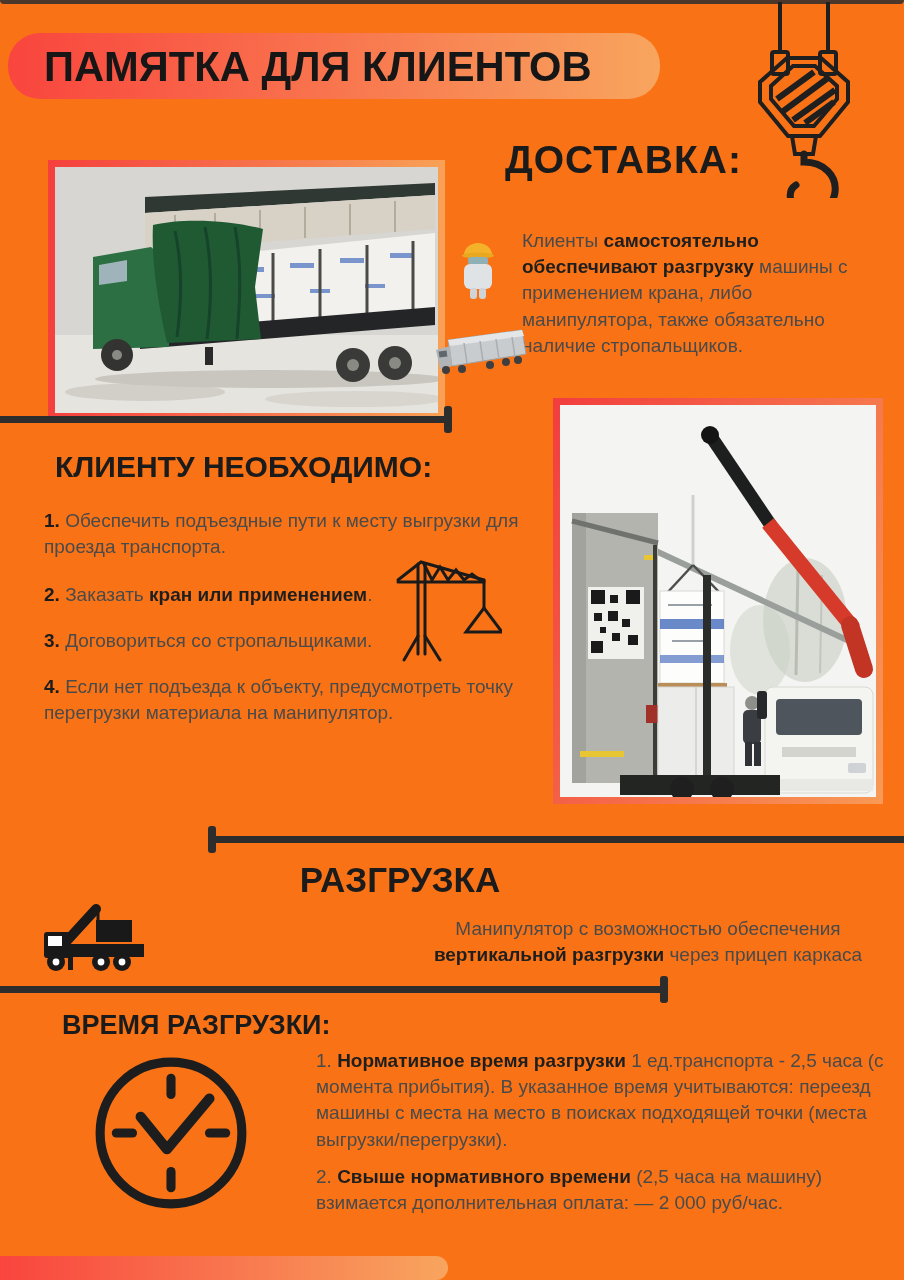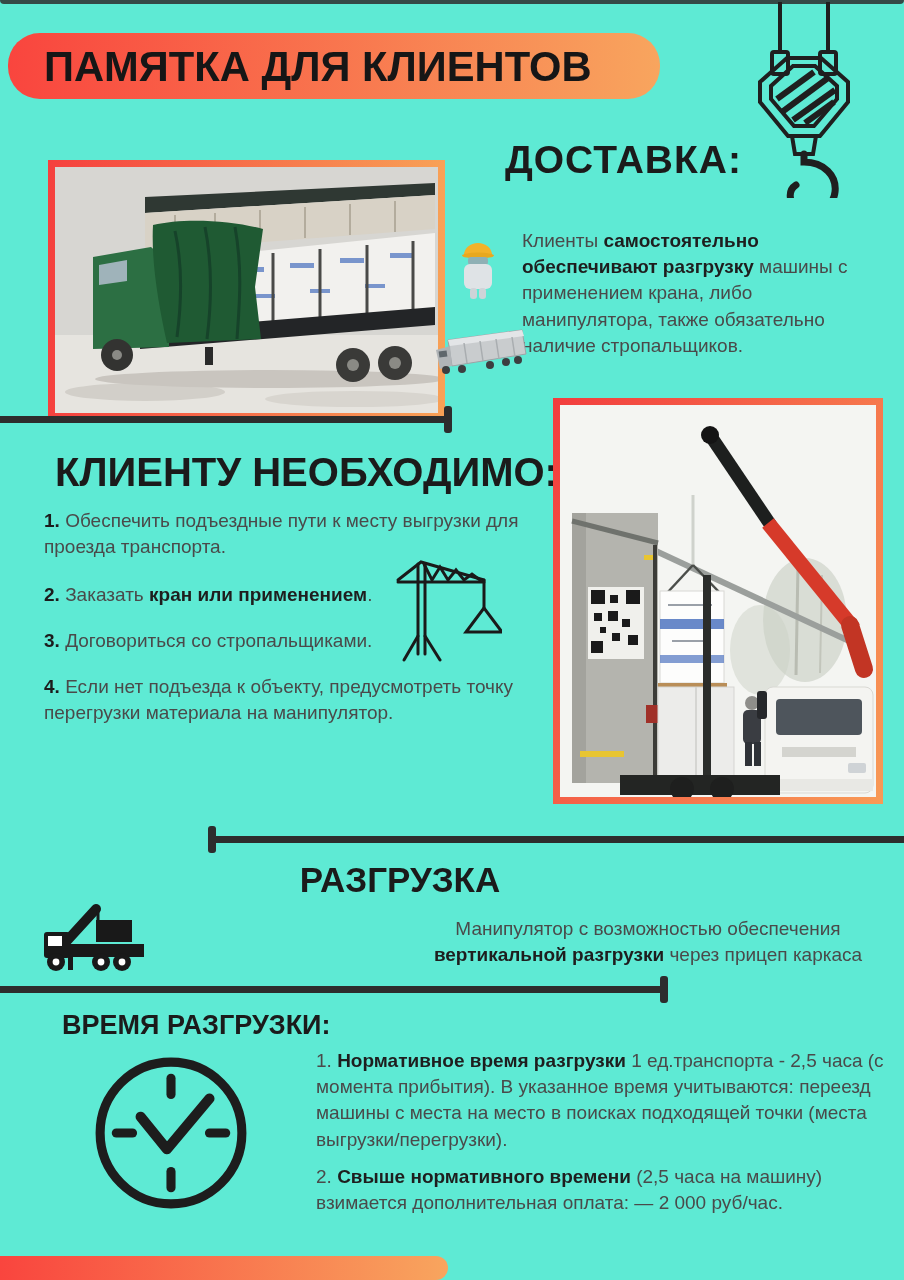--- a/index.html
+++ b/index.html
@@ -1,37 +1,37 @@
 <!DOCTYPE html>
 <html lang="ru"><head>
 <meta charset="utf-8">
 <style>
   html,body{margin:0;padding:0;background:#ffffff;}
-  .page{position:relative;width:904px;height:1280px;background:#5eead4;overflow:hidden;
+  .page{position:relative;width:904px;height:1280px;background:#f97316;overflow:hidden;
         font-family:"Liberation Sans",sans-serif;color:#474747;}
   .top-edge{position:absolute;top:0;left:0;width:904px;height:4px;background:#2e2e2e;border-radius:0 0 6px 6px;opacity:.85;}
 
   
   .title-bar{position:absolute;left:8px;top:33px;width:652px;height:66px;border-radius:32px;
              background:linear-gradient(90deg,#f9453e,#f8a55e);
              display:flex;align-items:center;padding-left:36px;box-sizing:border-box;}
   .title-bar h1{margin:0;font-size:43px;font-weight:800;color:#161616;letter-spacing:0;
                 transform:scaleX(.97);transform-origin:left center;white-space:nowrap;}
   .hook{position:absolute;left:752px;top:2px;width:104px;height:196px;}
 
   
   .photo{position:absolute;box-sizing:border-box;padding:7px;}
   .photo-1{left:48px;top:160px;width:397px;height:260px;background:linear-gradient(90deg,#f5403e,#f8a156);}
   .photo-2{left:553px;top:398px;width:330px;height:406px;background:linear-gradient(115deg,#f23d3e,#f89a56);}
   .photo svg{display:block;width:100%;height:100%;background:#eceae6;}
 
   
   .h2{position:absolute;margin:0;font-weight:800;color:#1b1b1b;}
   .delivery-title{left:505px;top:138px;font-size:39px;letter-spacing:1px;}
-  .client-title{left:55px;top:450px;font-size:40px;}
+  .client-title{left:55px;top:450px;font-size:30px;}
   .unload-title{left:250px;top:860px;width:300px;font-size:35px;text-align:center;}
   .time-title{left:62px;top:1010px;font-size:27px;}
 
   .body-text{position:absolute;margin:0;font-size:19px;line-height:1.38;color:#4a4a4a;}
   .body-text .b{font-weight:700;color:#1e1e1e;}
   .d-p1{left:522px;top:228px;width:356px;}
   .d-p2{left:522px;top:322px;width:356px;text-align:center;}
   .worker{position:absolute;left:454px;top:238px;width:48px;height:64px;}
   .mini-truck{position:absolute;left:434px;top:328px;width:96px;height:50px;}
 

